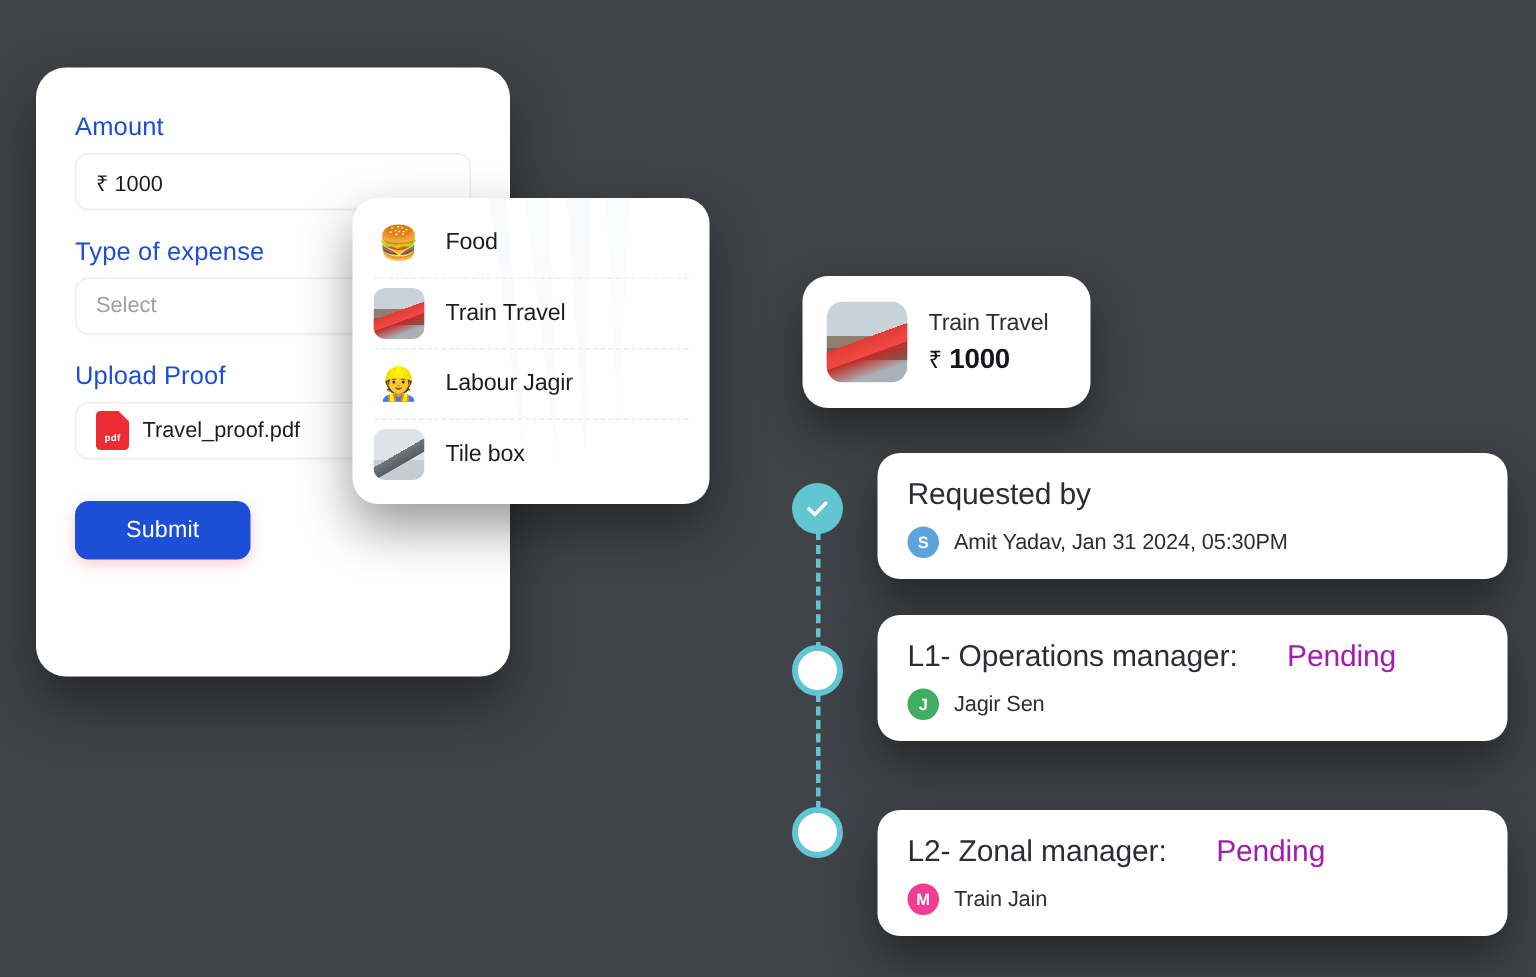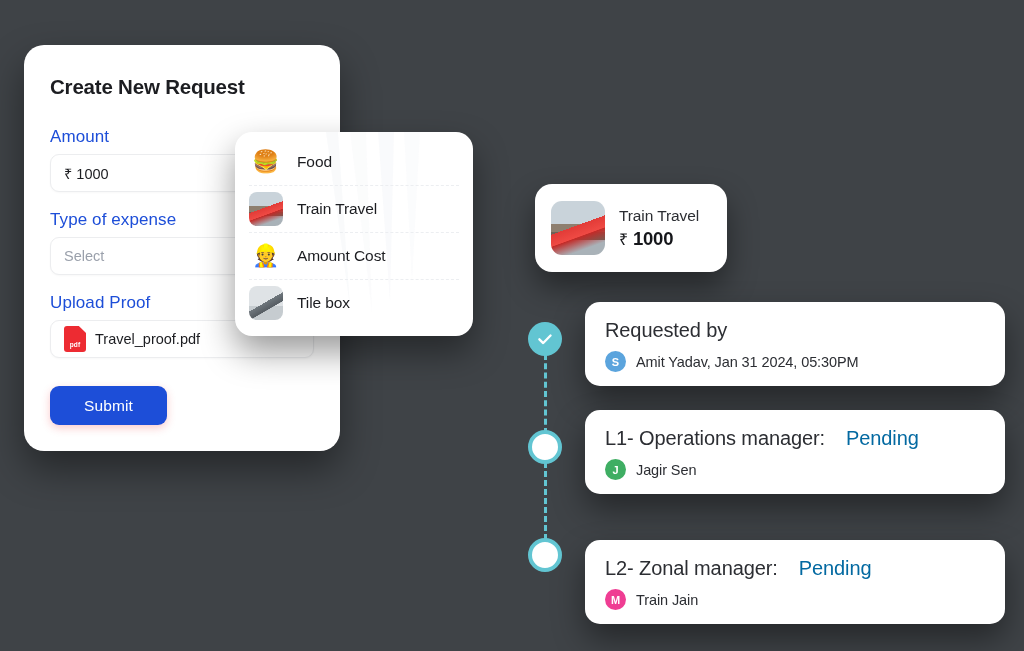--- a/index.html
+++ b/index.html
@@ -271,22 +271,22 @@
   .approval.a2 { top: 410px; height: 84px; }
   .approval.a3 { top: 540px; height: 84px; }
 
   .ap-head {
     font-size: 20px;
     color: #2c2e33;
     letter-spacing: -0.1px;
     margin-bottom: 9px;
   }
   .ap-status {
-    color: #0369a1;
-    margin-left: 0;
+    color: #a21caf;
+    margin-left: 12px;
     padding-left: 21px;
   }
   .ap-row {
     display: flex;
     align-items: center;
   }
   .avatar {
     width: 21px; height: 21px;
     border-radius: 50%;
     flex: 0 0 auto;
@@ -304,21 +304,20 @@
     letter-spacing: -0.1px;
     text-align: center;
   }
 </style>
 </head>
 <body>
 
 <div class="stage">
 
   <div class="form-card">
-    <div class="form-title">Create New Request</div>
 
     <div class="field-label">Amount</div>
     <div class="field-box">₹ 1000</div>
 
     <div class="field-label">Type of expense</div>
     <div class="field-box placeholder">Select</div>
 
     <div class="field-label">Upload Proof</div>
     <div class="field-box">
       <span class="pdf-icon">
@@ -345,21 +344,21 @@
       <span class="dd-label">Food</span>
     </div>
 
     <div class="dd-item">
       <span class="dd-thumb thumb-train"></span>
       <span class="dd-label">Train Travel</span>
     </div>
 
     <div class="dd-item">
       <span class="dd-thumb">👷</span>
-      <span class="dd-label">Amount Cost</span>
+      <span class="dd-label">Labour Jagir</span>
     </div>
 
     <div class="dd-item">
       <span class="dd-thumb thumb-tile"></span>
       <span class="dd-label">Tile box</span>
     </div>
   </div>
 
   <div class="expense-card">
     <span class="expense-thumb thumb-train"></span>

